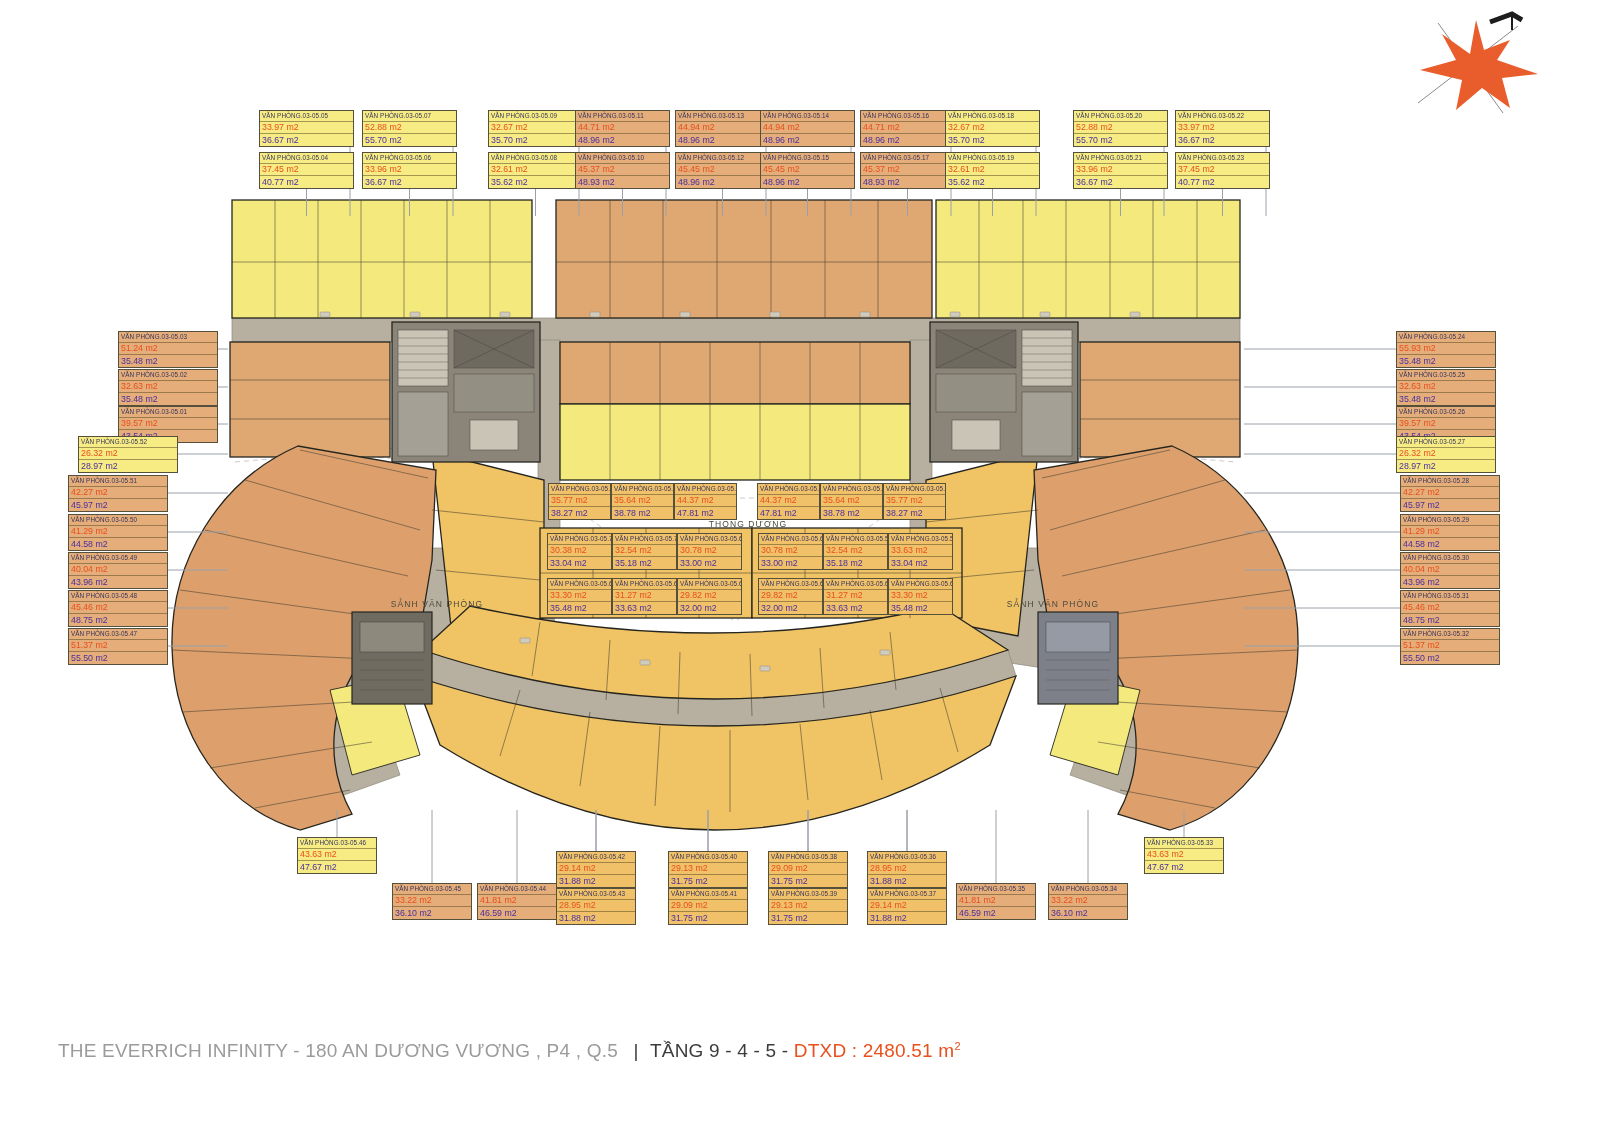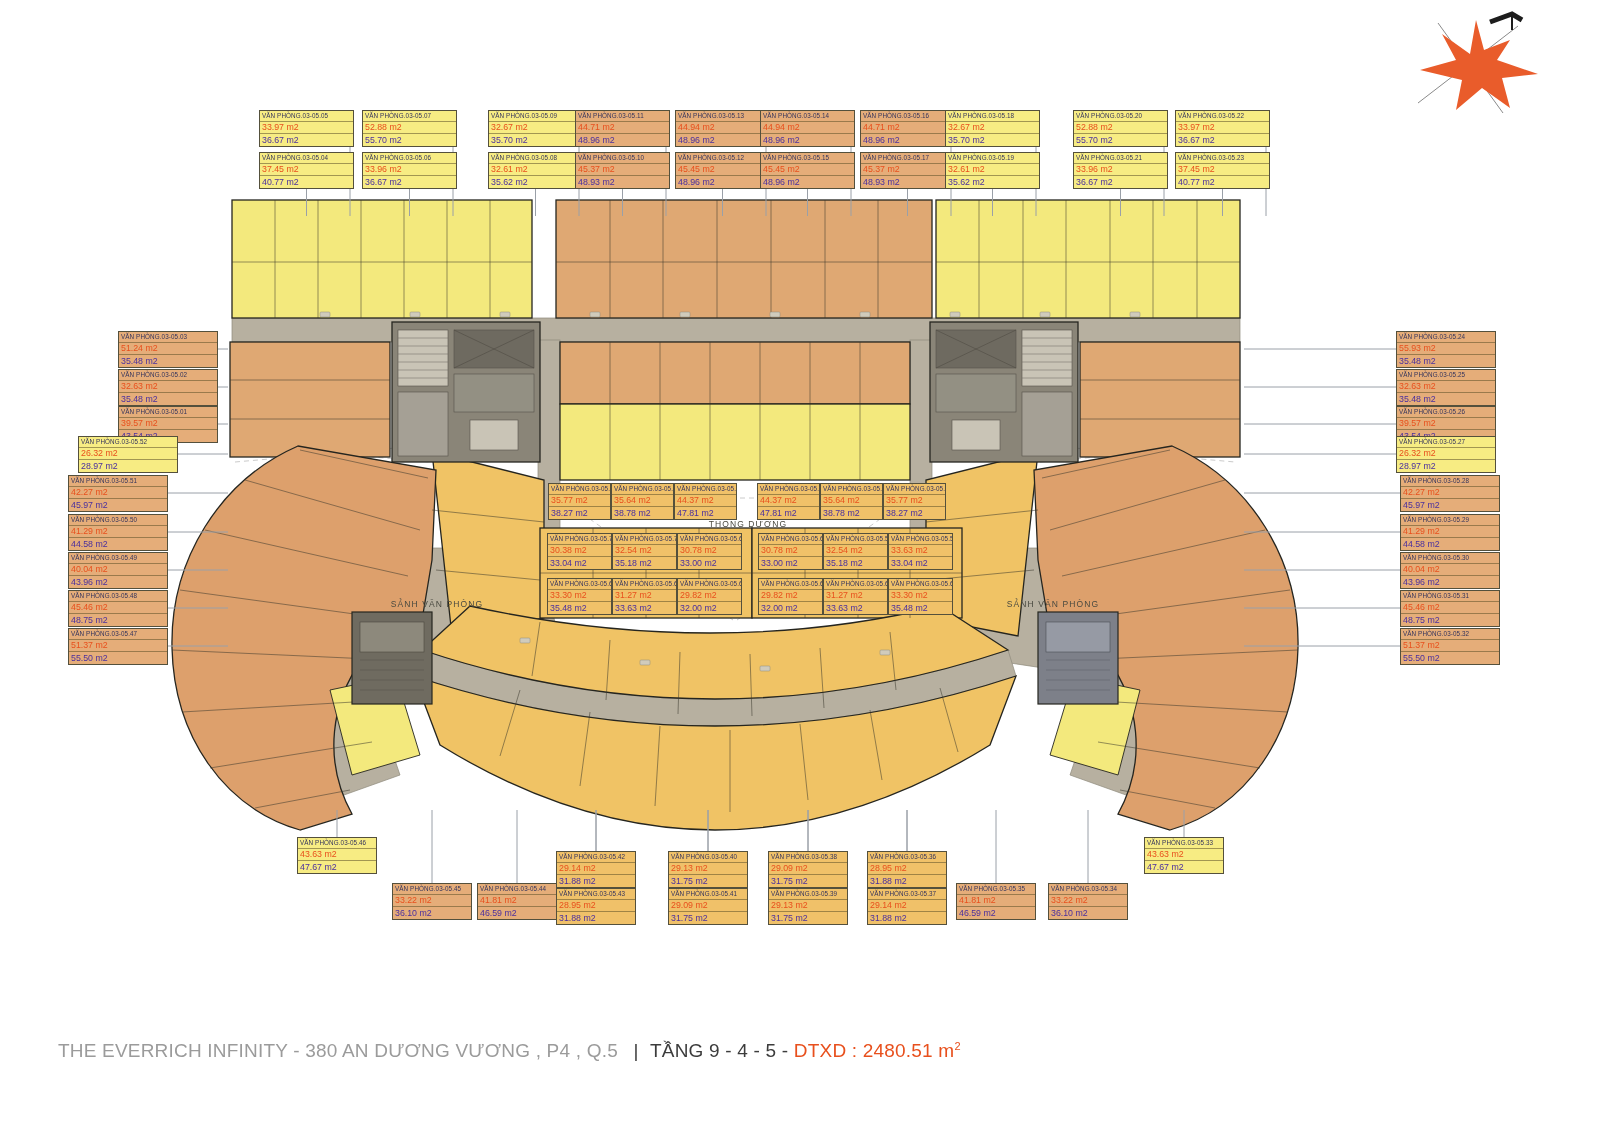--- a/index.html
+++ b/index.html
@@ -551,18 +551,18 @@
         <div class="ul-a2" style="color: rgb(74, 47, 158);">36.10 m2</div>
       </div>
       <div class="ulabel" style="left: 1144px; top: 837px; width: 80px; background: rgb(247, 236, 131);">
         <div class="ul-name" style="color: rgb(51, 51, 92);">VĂN PHÒNG.03-05.33</div>
         <div class="ul-a1" style="color: rgb(232, 80, 29);">43.63 m2</div>
         <div class="ul-a2" style="color: rgb(74, 47, 158);">47.67 m2</div>
       </div>
     </div>
 
   <div id="footer">
-    <span class="f-gray">THE EVERRICH INFINITY - 380 AN DƯƠNG VƯƠNG , P4 , Q.5</span>
+    <span class="f-gray">THE EVERRICH INFINITY - 180 AN DƯƠNG VƯƠNG , P4 , Q.5</span>
     <span class="f-sep">|</span>
     <span class="f-dark">TẦNG 9 - 4 - 5 - </span>
     <span class="f-red" style="color: rgb(232, 80, 29);"><span>DTXD : 2480.51 m</span><sup>2</sup></span>
   </div>
 </div>
 
 </body></html>

